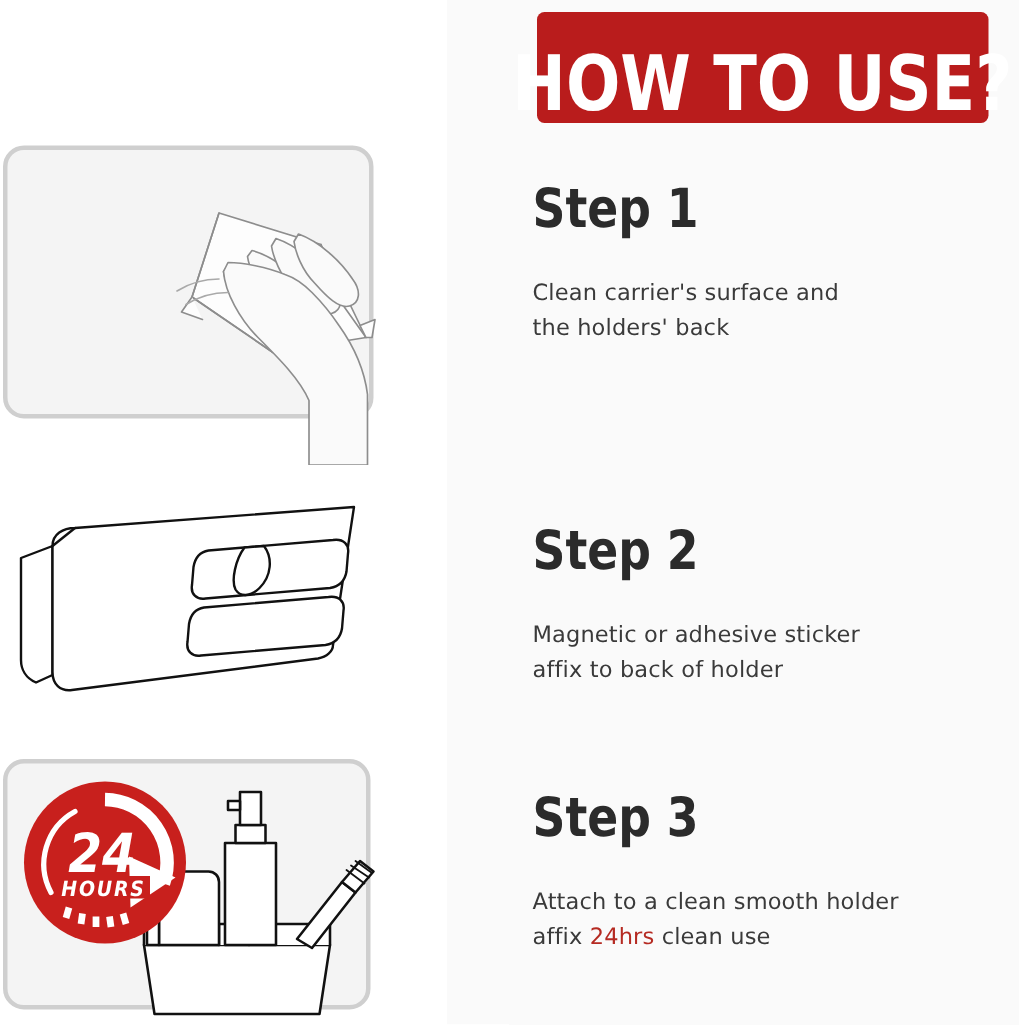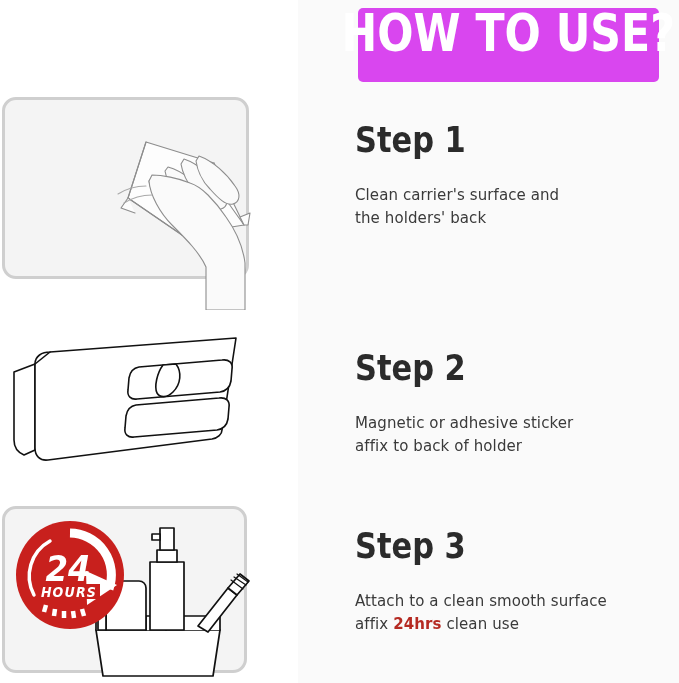--- a/index.html
+++ b/index.html
@@ -41,24 +41,24 @@
     background: #fafafa;
   }
 
   
   .header-badge {
     position: absolute;
     left: 60px;
     top: 8px;
     width: 301px;
     height: 74px;
-    background: #d946ef;
+    background: #b91c1c;
     border-radius: 5px;
     display: flex;
-    align-items: flex-start;
+    align-items: flex-end;
     justify-content: center;
   }
   .header-title {
     color: #ffffff;
     font-family: "Liberation Sans Narrow", "DejaVu Sans Condensed", "Liberation Sans", sans-serif;
     font-weight: bold;
     font-size: 51px;
     letter-spacing: 0px;
     transform: scaleX(0.93);
     white-space: nowrap;
@@ -90,21 +90,21 @@
     font-family: "DejaVu Sans", "Liberation Sans", sans-serif;
     font-size: 15px;
     color: #3a3a3a;
     line-height: 1.55;
     letter-spacing: 0.1px;
     margin: 0;
     white-space: pre-line;
   }
   .hl-red {
     color: #b52a22;
-    font-weight: bold;
+    font-weight: normal;
     margin-top: 24px;
   }
 
   
   .panel-box {
     position: absolute;
     background: #f4f4f4;
     border: 3px solid #cfcfcf;
     border-radius: 14px;
     box-sizing: border-box;
@@ -260,18 +260,18 @@
     </div>
 
     <div class="step step-2">
       <div class="step-title">Step 2</div>
       <p class="step-body">Magnetic or adhesive sticker
 affix to back of holder</p>
     </div>
 
     <div class="step step-3">
       <div class="step-title">Step 3</div>
-      <p class="step-body"><span>Attach to a clean smooth surface</span><br><span>affix </span><span class="hl-red">24hrs</span><span> clean use</span></p>
+      <p class="step-body"><span>Attach to a clean smooth holder</span><br><span>affix </span><span class="hl-red">24hrs</span><span> clean use</span></p>
     </div>
 
   </div>
 
 </div>
 
 </body></html>

